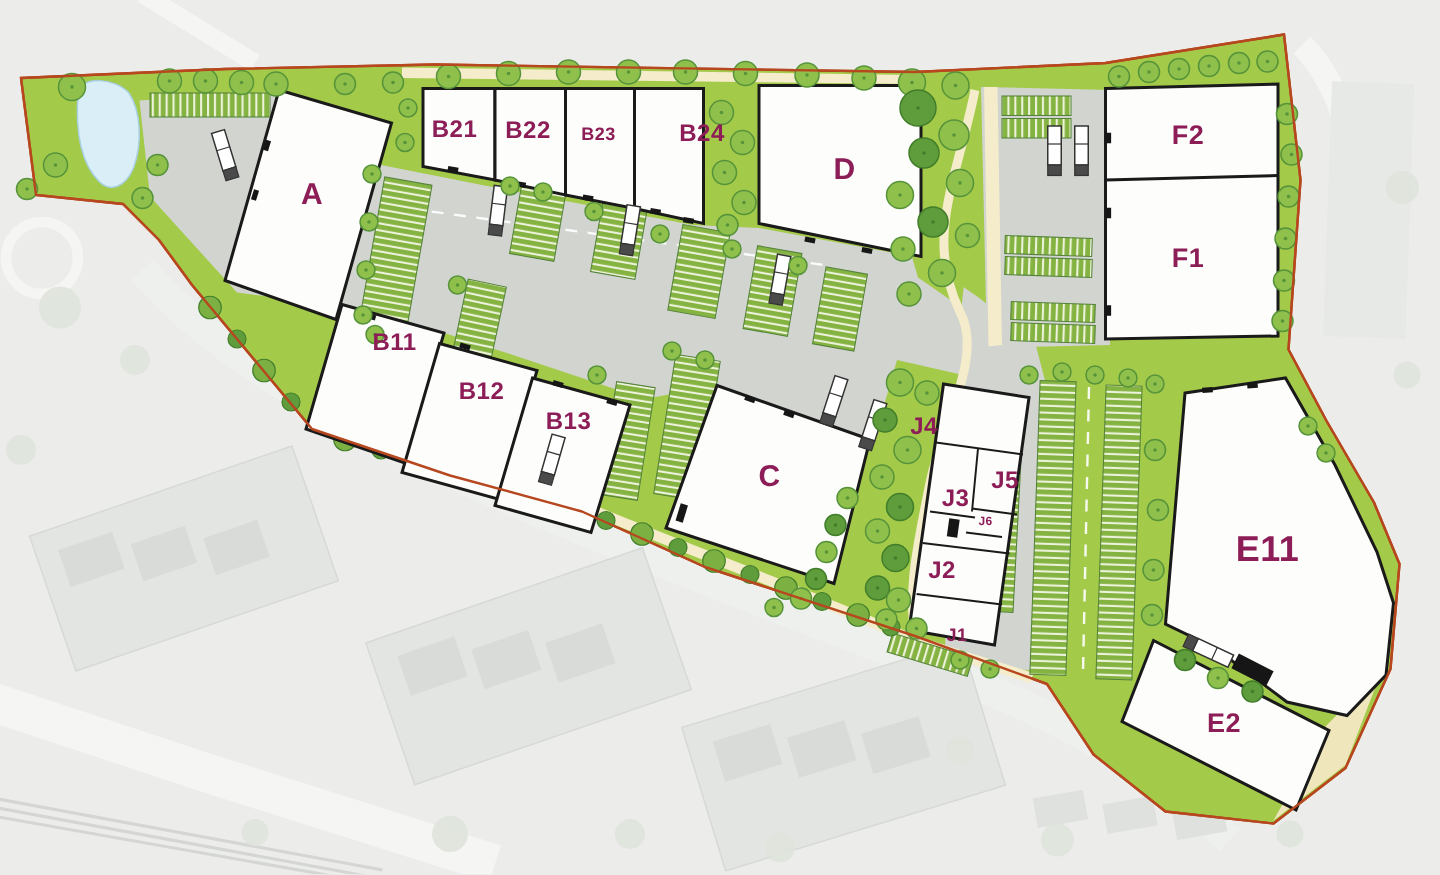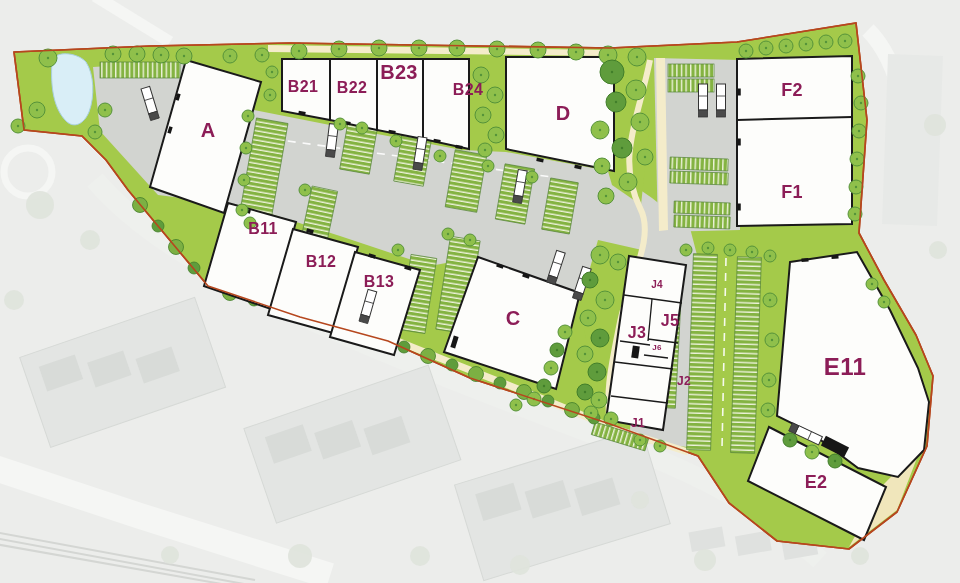--- a/index.html
+++ b/index.html
@@ -420,31 +420,31 @@
         <circle cx="884" cy="302" r="1.2" style="fill:#56933a"></circle>
       </g>
 
   <polygon points="14,52 150,46 290,43 610,48 737,42 856,23 867,120 859,233 884,280 916,335 933,376 927,446 897,512 849,549 777,541 729,503 698,456 610,424 470,378 388,341 300,317 208,286 128,190 106,160 82,136 24,130" style="fill:none;stroke:var(--c-boundary);stroke-width:1.6;stroke-linejoin:round"></polygon>
 </svg>
 
 <div class="labels">
   <span class="lbl" style="left:208px;top:130px;font-size:20px">A</span>
   <span class="lbl" style="left:303px;top:87px;font-size:16px">B21</span>
   <span class="lbl" style="left:352px;top:88px;font-size:16px">B22</span>
-  <span class="lbl" style="left:399px;top:72px;font-size:20px">B23</span>
+  <span class="lbl" style="left:399px;top:89px;font-size:12px">B23</span>
   <span class="lbl" style="left:468px;top:90px;font-size:16px">B24</span>
   <span class="lbl" style="left:563px;top:113px;font-size:20px">D</span>
   <span class="lbl" style="left:792px;top:90px;font-size:18px">F2</span>
-  <span class="lbl" style="left:792px;top:192px;font-size:18px">F1</span>
+  <span class="lbl" style="left:792px;top:172px;font-size:18px">F1</span>
   <span class="lbl" style="left:263px;top:229px;font-size:16px">B11</span>
   <span class="lbl" style="left:321px;top:262px;font-size:16px">B12</span>
   <span class="lbl" style="left:379px;top:282px;font-size:16px">B13</span>
   <span class="lbl" style="left:513px;top:318px;font-size:20px">C</span>
-  <span class="lbl" style="left:657px;top:285px;font-size:10px">J4</span>
+  <span class="lbl" style="left:616px;top:285px;font-size:16px">J4</span>
   <span class="lbl" style="left:670px;top:321px;font-size:16px">J5</span>
   <span class="lbl" style="left:637px;top:333px;font-size:16px">J3</span>
   <span class="lbl" style="left:657px;top:348px;font-size:8px">J6</span>
-  <span class="lbl" style="left:684px;top:381px;font-size:12px">J2</span>
+  <span class="lbl" style="left:628px;top:381px;font-size:16px">J2</span>
   <span class="lbl" style="left:638px;top:423px;font-size:12px">J1</span>
   <span class="lbl" style="left:845px;top:367px;font-size:24px">E11</span>
   <span class="lbl" style="left:816px;top:482px;font-size:18px">E2</span>
 </div>
 </div>
 
 </body></html>

